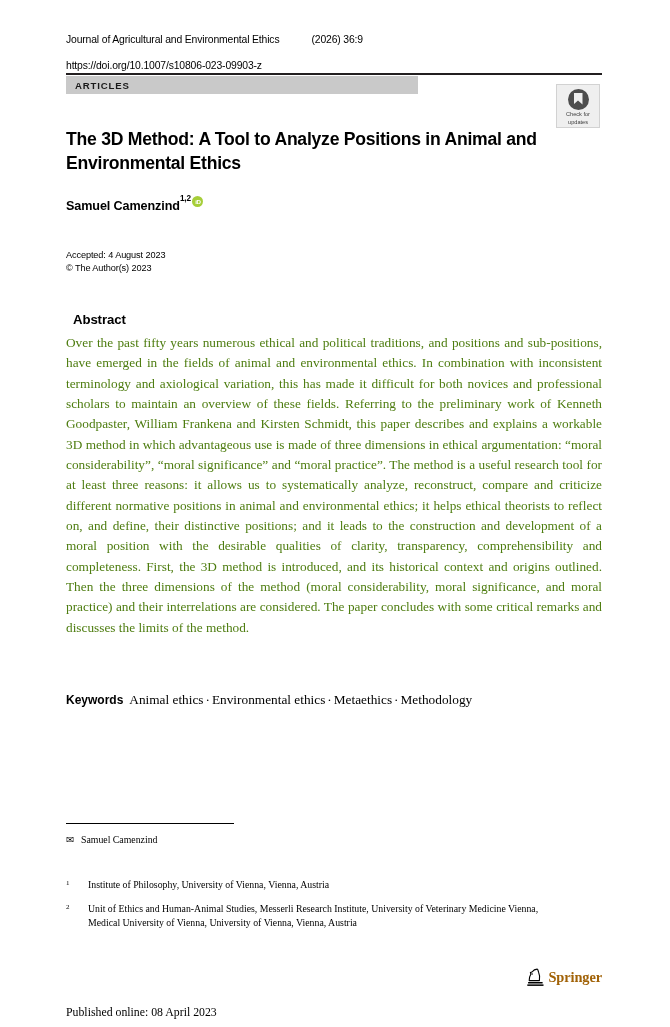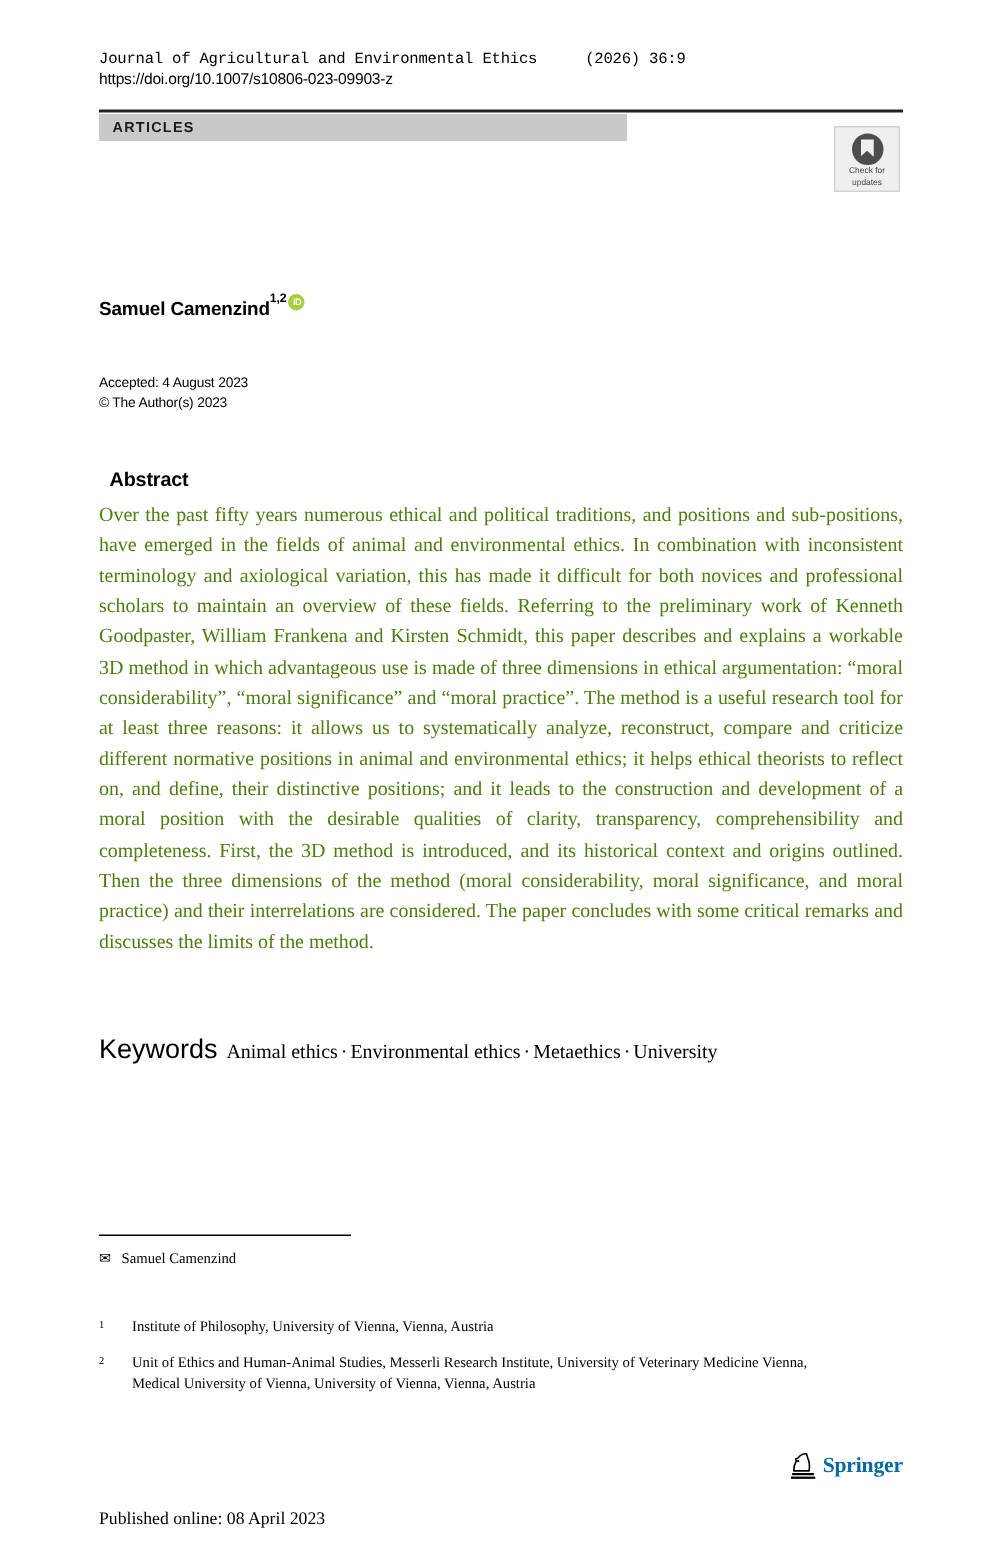--- a/index.html
+++ b/index.html
@@ -26,37 +26,37 @@
   
   .runhead {
     position: absolute;
     left: 66px;
     top: 33px;
     width: 536px;
   }
   .runhead-row {
     display: flex;
     align-items: baseline;
-    font-family: Liberation Mono, monospace;
+    font-family: Liberation Sans, sans-serif;
     font-size: 10.4px;
     letter-spacing: -0.15px;
     line-height: 14px;
     color: #000;
   }
   .runhead-journal { white-space: nowrap; }
   .runhead-vol {
     margin-left: 32px;
     white-space: nowrap;
   }
   .runhead-doi {
     font-family: "Liberation Sans", sans-serif;
     font-size: 10.4px;
     letter-spacing: -0.15px;
     line-height: 14px;
-    margin-top: 0px;
+    margin-top: 12px;
   }
 
   
   .rule {
     position: absolute;
     left: 66px;
     top: 73px;
     width: 536px;
     height: 2.2px;
     background: #231f20;
@@ -214,22 +214,22 @@
     left: 66px;
     top: 690px;
     width: 536px;
     font-family: "Liberation Serif", serif;
     font-size: 13.3px;
     line-height: 19px;
     color: #000;
   }
   .keywords b {
     font-family: "Liberation Sans", sans-serif;
-    font-weight: normal;
-    font-size: 18px;
+    font-weight: bold;
+    font-size: 12px;
   }
   .kw-sep { padding: 0 2px; }
 
   
   .fn-rule {
     position: absolute;
     left: 66px;
     top: 823px;
     width: 168px;
     height: 1px;
@@ -295,21 +295,21 @@
     top: 968px;
     display: flex;
     align-items: center;
   }
   .springer-word {
     font-family: "Liberation Serif", serif;
     font-weight: bold;
     font-size: 14.4px;
     letter-spacing: -0.1px;
     margin-left: 4px;
-    color: #0369a1;
+    color: #a16207;
   }
 </style>
 </head>
 <body>
 
 <div class="page">
 
   <div class="runhead">
     <div class="runhead-row">
       <span class="runhead-journal">Journal of Agricultural and Environmental Ethics</span>
@@ -323,40 +323,41 @@
   <div class="articles-banner">
     <span>ARTICLES</span>
   </div>
 
   <div class="cfu">
     <div class="cfu-circle"></div>
     <div class="cfu-text">Check for</div>
     <div class="cfu-text">updates</div>
   </div>
 
+  <div class="title">The 3D Method: A Tool to Analyze Positions in Animal and Environmental Ethics</div>
 
   <div class="authors">
     <span>Samuel Camenzind</span>
       <sup>1,2</sup>
       <span class="orcid">iD</span>
   </div>
 
   <div class="acceptblock">
     <div>Accepted: 4 August 2023</div>
     <div>© The Author(s) 2023</div>
   </div>
 
   <div class="abstract-wrap">
     <div class="abstract-head">Abstract</div>
     <div class="abstract-body">Over the past fifty years numerous ethical and political traditions, and positions and sub-positions, have emerged in the fields of animal and environmental ethics. In combination with inconsistent terminology and axiological variation, this has made it difficult for both novices and professional scholars to maintain an overview of these fields. Referring to the preliminary work of Kenneth Goodpaster, William Frankena and Kirsten Schmidt, this paper describes and explains a workable 3D method in which advantageous use is made of three dimensions in ethical argumentation: “moral considerability”, “moral significance” and “moral practice”. The method is a useful research tool for at least three reasons: it allows us to systematically analyze, reconstruct, compare and criticize different normative positions in animal and environmental ethics; it helps ethical theorists to reflect on, and define, their distinctive positions; and it leads to the construction and development of a moral position with the desirable qualities of clarity, transparency, comprehensibility and completeness. First, the 3D method is introduced, and its historical context and origins outlined. Then the three dimensions of the method (moral considerability, moral significance, and moral practice) and their interrelations are considered. The paper concludes with some critical remarks and discusses the limits of the method.</div>
   </div>
 
   <div class="keywords">
     <b>Keywords</b>&nbsp;
-    <span>Animal ethics</span><span class="kw-sep">·</span><span>Environmental ethics</span><span class="kw-sep">·</span><span>Metaethics</span><span class="kw-sep">·</span><span>University</span>
+    <span>Animal ethics</span><span class="kw-sep">·</span><span>Environmental ethics</span><span class="kw-sep">·</span><span>Metaethics</span><span class="kw-sep">·</span><span>Methodology</span>
   </div>
 
   <div class="fn-rule"></div>
 
   <div class="fn-contact">
     <div class="fn-contact-row">
       <span class="env-icon">✉</span>
       <span class="fn-contact-text">Samuel Camenzind</span>
     </div>
   </div>

